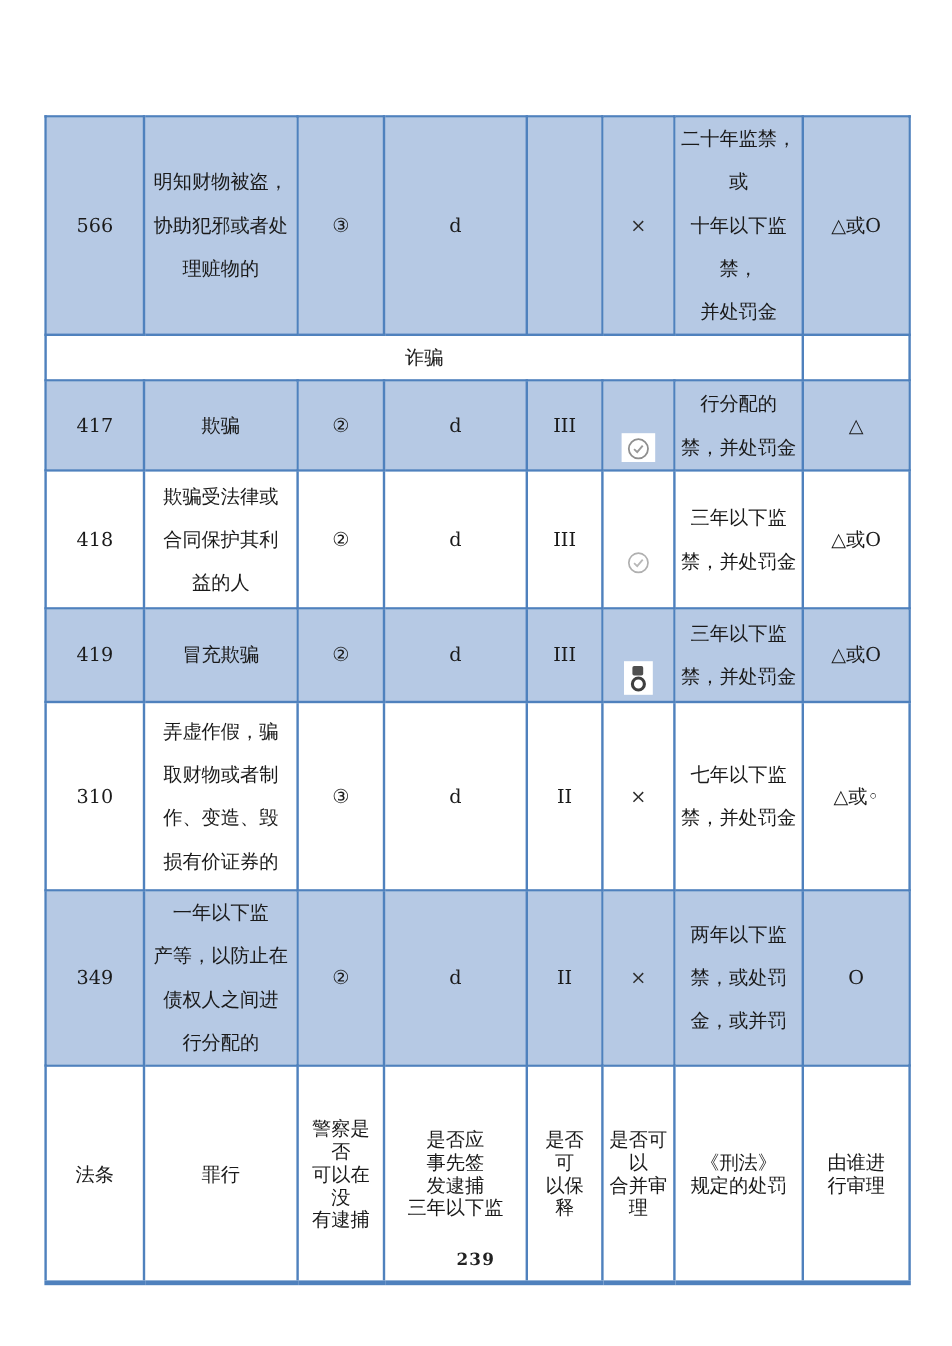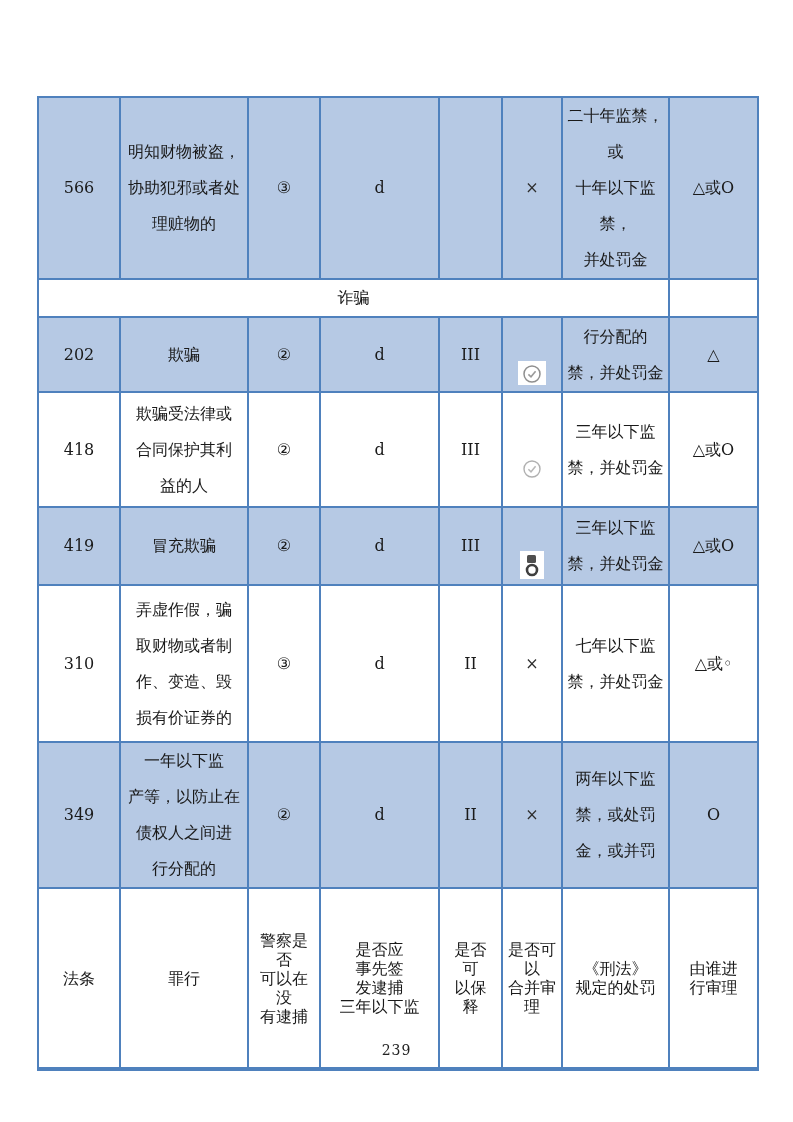--- a/index.html
+++ b/index.html
@@ -45,20 +45,21 @@
     vertical-align: middle;
   }
   .pageno {
     position: absolute;
     top: 1042px; left: 0;
     width: 100%;
     text-align: center;
     font-size: 14px;
     color: #222222;
     letter-spacing: 1px;
+    font-weight: bold;
   }
 </style>
 </head>
 <body>
 
 <div class="page">
 
   <table class="law-table">
     <colgroup>
       <col style="width:82px">
@@ -86,21 +87,21 @@
 并处罚金</td>
       <td>△或O</td>
     </tr>
 
     <tr class="row-white" style="height:29px">
       <td colspan="7">诈骗</td>
       <td></td>
     </tr>
 
     <tr class="row-blue" style="height:75px">
-      <td>202</td>
+      <td>417</td>
       <td>欺骗</td>
       <td>②</td>
       <td>d</td>
       <td>III</td>
       <td>
         <span class="iconbox"><svg width="22" height="22" viewBox="0 0 22 22">
                 <circle cx="11" cy="11" r="8" fill="none" stroke="#8f8f8f" stroke-width="1.5"></circle>
                 <path d="M7.4 11.3 L10 13.8 L14.6 8.3" fill="none" stroke="#9a9a9a" stroke-width="1.6"></path>
               </svg></span>
       </td>

